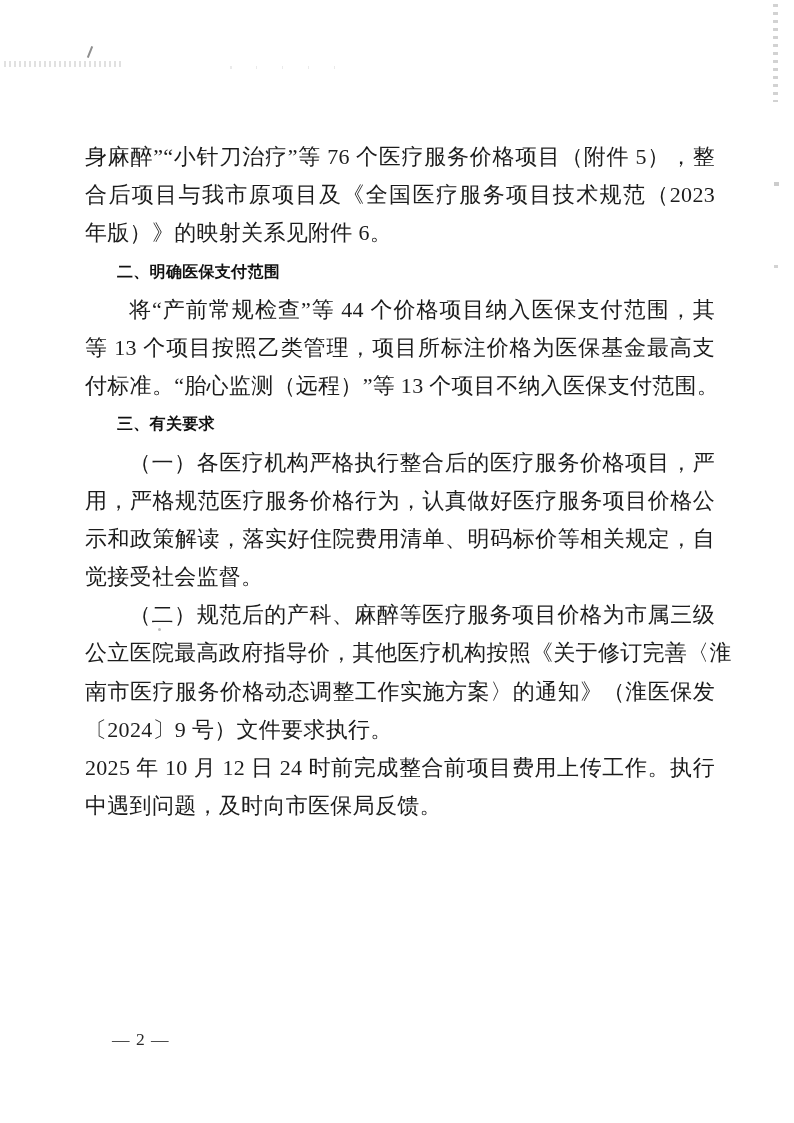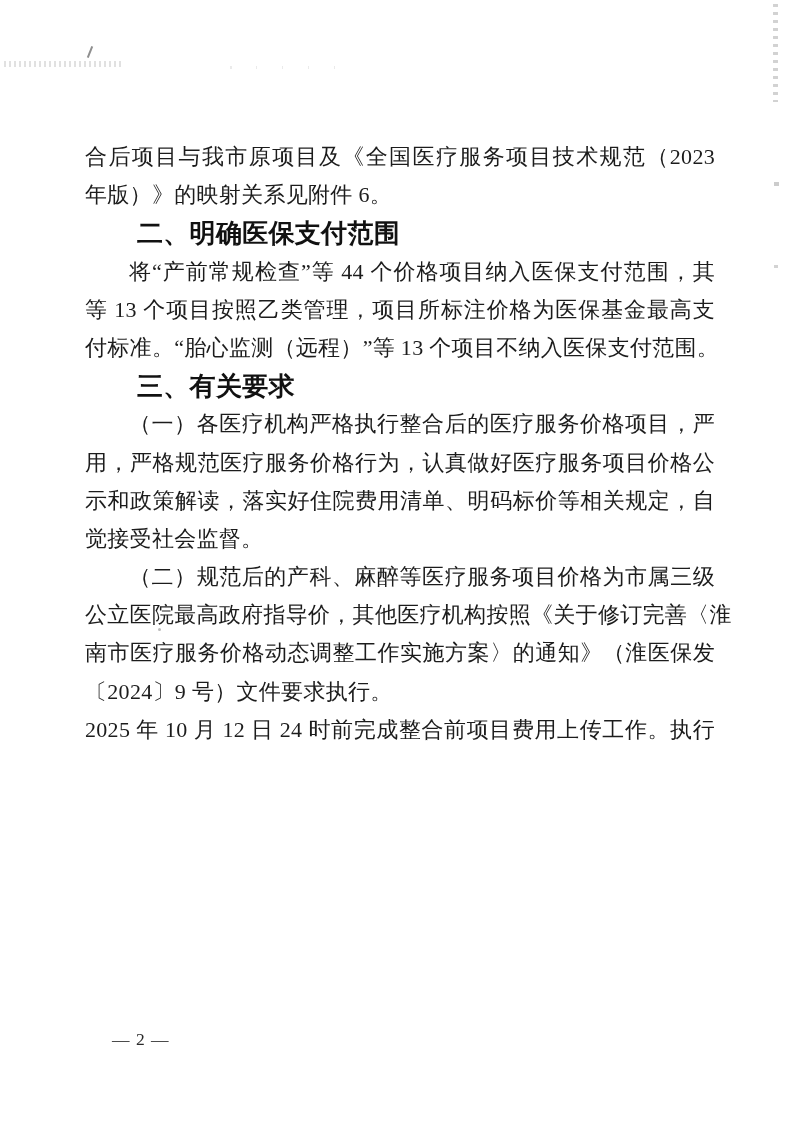--- a/index.html
+++ b/index.html
@@ -30,21 +30,21 @@
     color: #1c1c1c;
   }
   .fill {
     text-align: justify;
     text-align-last: justify;
   }
   .indent { text-indent: 2em; }
   .heading {
     font-family: "Liberation Sans", "DejaVu Sans", sans-serif;
     font-weight: 700;
-    font-size: 26px;
+    font-size: 16px;
     color: #111111;
     text-align: right;
     text-align-last: left;
   }
 
   
   .page-footer {
     position: absolute;
     left: 112px;
     top: 1029px;
@@ -88,33 +88,35 @@
 
   <div class="artifact artifact-slash"></div>
   <div class="artifact artifact-smudge"></div>
   <div class="artifact artifact-smudge-2"></div>
   <div class="artifact artifact-right-col"></div>
   <div class="artifact artifact-dot-1"></div>
   <div class="artifact artifact-dot-2"></div>
   <div class="artifact artifact-speck"></div>
 
   <main class="content">
+    <div class="ln fill">身麻醉”“小针刀治疗”等 76 个医疗服务价格项目（附件 5），整</div>
     <div class="ln fill">合后项目与我市原项目及《全国医疗服务项目技术规范（2023</div>
     <div class="ln">年版）》的映射关系见附件 6。</div>
     <div class="ln heading indent">二、明确医保支付范围</div>
     <div class="ln fill indent">将“产前常规检查”等 44 个价格项目纳入医保支付范围，其</div>
     <div class="ln fill">等 13 个项目按照乙类管理，项目所标注价格为医保基金最高支</div>
     <div class="ln fill">付标准。“胎心监测（远程）”等 13 个项目不纳入医保支付范围。</div>
     <div class="ln heading indent">三、有关要求</div>
     <div class="ln fill indent">（一）各医疗机构严格执行整合后的医疗服务价格项目，严</div>
     <div class="ln fill">用，严格规范医疗服务价格行为，认真做好医疗服务项目价格公</div>
     <div class="ln fill">示和政策解读，落实好住院费用清单、明码标价等相关规定，自</div>
     <div class="ln">觉接受社会监督。</div>
     <div class="ln fill indent">（二）规范后的产科、麻醉等医疗服务项目价格为市属三级</div>
     <div class="ln fill">公立医院最高政府指导价，其他医疗机构按照《关于修订完善〈淮</div>
     <div class="ln fill">南市医疗服务价格动态调整工作实施方案〉的通知》（淮医保发</div>
     <div class="ln">〔2024〕9 号）文件要求执行。</div>
     <div class="ln fill">2025 年 10 月 12 日 24 时前完成整合前项目费用上传工作。执行</div>
+    <div class="ln">中遇到问题，及时向市医保局反馈。</div>
   </main>
 
   <div class="page-footer">— 2 —</div>
 
 </div>
 
 </body></html>

